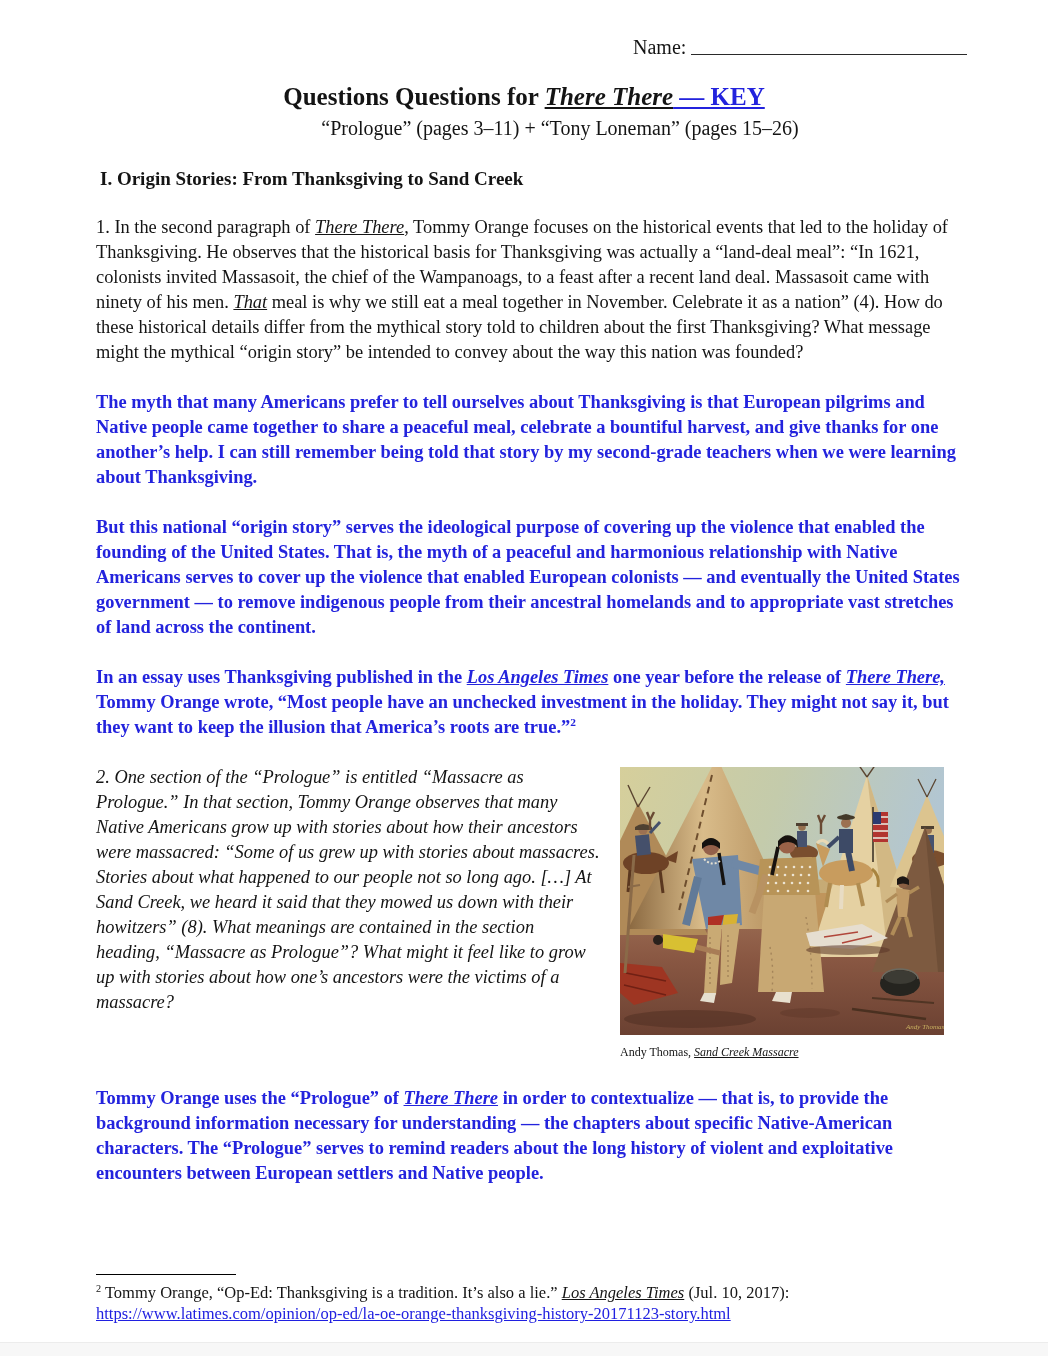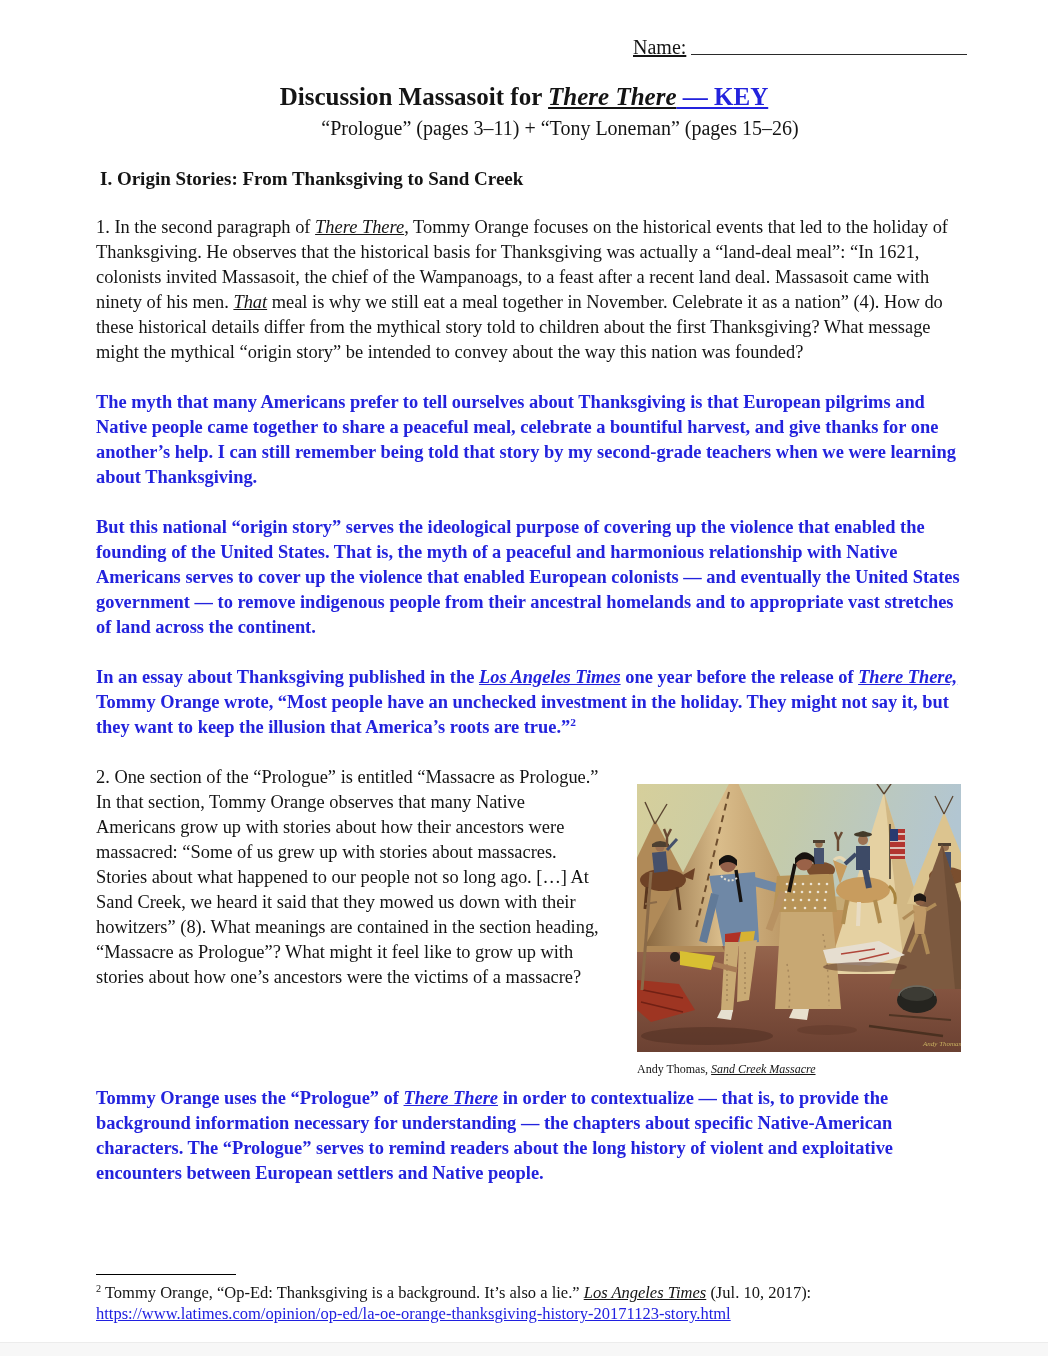--- a/index.html
+++ b/index.html
@@ -5,33 +5,33 @@
   html,body { margin:0; padding:0; background:#ffffff; }
   .page {
     position:relative; width:1048px; height:1356px; background:#ffffff;
     font-family:"Liberation Serif", serif; color:#141414; overflow:hidden;
   }
   .it  { font-style:italic;text-decoration:underline; }
   .blu { color:var(--answer-blue);text-decoration:underline; }
   sup  { font-size:0.62em; vertical-align:super; line-height:0; }
 
   .name-row { position:absolute; top:36px; left:633px; width:334px; display:flex; font-size:20px; }
-  .name-row .lbl { padding-right:5px; white-space:nowrap;text-decoration:underline; }
+  .name-row .lbl { padding-right:5px; white-space:nowrap; }
   .name-line { flex:1; border-bottom:1.6px solid #2a2a2a; margin-bottom:4px; }
 
   .title    { position:absolute; top:83px; left:0; width:100%; text-align:center; font-size:25px; font-weight:700; }
   .subtitle { position:absolute; top:117px; left:0; width:100%; text-align:center; font-size:20px;padding-left:36px; }
 
   .content { position:absolute; top:166px; left:96px; width:872px; font-size:18.4px; line-height:25px; }
   .heading { font-weight:700; font-size:19px; margin:0 0 24px 4px; }
   .content p { margin:0 0 25px 0; }
   p.blue { color:var(--answer-blue); font-weight:700; }
 
   .q2wrap { position:relative; margin:0 0 25px 0; min-height:296px; }
-  .q2text { width:506px; }
+  .q2text { width:506px;font-style:italic; }
   .figure { position:absolute; left:524px; top:2px; width:324px; }
   .figure svg { display:block; width:324px; height:268px; }
   .figcap { margin-top:5px; font-size:12px; }
 
   .footnote { position:absolute; top:1274px; left:96px; width:872px; font-size:16.5px; line-height:21px; }
   .fn-rule { width:140px; border-top:1.6px solid #000; margin-bottom:7px; }
   .fn-link { color:var(--link-blue); text-decoration:underline; word-break:break-all;text-align:center; }
 
   .page-edge { position:absolute; left:0; top:1342px; width:100%; height:14px;
                background:#f7f7f7; border-top:1px solid #ececec; }
@@ -39,36 +39,36 @@
 </head>
 <body>
 
 <div class="page">
 
   <div class="name-row">
     <span class="lbl">Name:</span>
     <span class="name-line"></span>
   </div>
 
-  <div class="title"><span>Discussion Massasoit for </span><span class="it">There There</span><span class="blu"> — KEY</span></div>
+  <div class="title"><span>Questions Questions for </span><span class="it">There There</span><span class="blu"> — KEY</span></div>
   <div class="subtitle">“Prologue” (pages 3–11) + “Tony Loneman” (pages 15–26)</div>
 
   <div class="content">
     <div class="heading">I. Origin Stories: From Thanksgiving to Sand Creek</div>
 
     <p><span>1. In the second paragraph of </span><span class="it">There There</span><span>, Tommy Orange focuses on the historical events that led to the holiday of Thanksgiving. He observes that the historical basis for Thanksgiving was actually a “land-deal meal”: “In 1621, colonists invited Massasoit, the chief of the Wampanoags, to a feast after a recent land deal. Massasoit came with ninety of his men. </span><span class="it">That</span><span> meal is why we still eat a meal together in November. Celebrate it as a nation” (4). How do these historical details differ from the mythical story told to children about the first Thanksgiving? What message might the mythical “origin story” be intended to convey about the way this nation was founded?</span></p>
 
     <p class="blue">The myth that many Americans prefer to tell ourselves about Thanksgiving is that European pilgrims and Native people came together to share a peaceful meal, celebrate a bountiful harvest, and give thanks for one another’s help. I can still remember being told that story by my second-grade teachers when we were learning about Thanksgiving.</p>
     <p class="blue">But this national “origin story” serves the ideological purpose of covering up the violence that enabled the founding of the United States. That is, the myth of a peaceful and harmonious relationship with Native Americans serves to cover up the violence that enabled European colonists — and eventually the United States government — to remove indigenous people from their ancestral homelands and to appropriate vast stretches of land across the continent.</p>
-    <p class="blue"><span>In an essay about Thanksgiving published in the </span><span class="it">Los Angeles Times</span><span> one year before the release of </span><span class="it">There There,</span><span> Tommy Orange wrote, “Most people have an unchecked investment in the holiday. They might not say it, but they want to keep the illusion that America’s roots are true.”</span><sup>2</sup></p>
+    <p class="blue"><span>In an essay uses Thanksgiving published in the </span><span class="it">Los Angeles Times</span><span> one year before the release of </span><span class="it">There There,</span><span> Tommy Orange wrote, “Most people have an unchecked investment in the holiday. They might not say it, but they want to keep the illusion that America’s roots are true.”</span><sup>2</sup></p>
 
     <div class="q2wrap">
       <p class="q2text" style="margin:0">2. One section of the “Prologue” is entitled “Massacre as Prologue.” In that section, Tommy Orange observes that many Native Americans grow up with stories about how their ancestors were massacred: “Some of us grew up with stories about massacres. Stories about what happened to our people not so long ago. […] At Sand Creek, we heard it said that they mowed us down with their howitzers” (8). What meanings are contained in the section heading, “Massacre as Prologue”? What might it feel like to grow up with stories about how one’s ancestors were the victims of a massacre?</p>
 
-      <figure class="figure" style="margin:17px">
+      <figure class="figure" style="margin:0">
         <svg viewBox="0 0 324 268" preserveAspectRatio="none">
           <defs>
             <linearGradient id="sky" x1="0" y1="0" x2="1" y2="0.15">
               <stop offset="0" stop-color="#d6cf9b"></stop>
                 <stop offset="0.5" stop-color="#c4cbab"></stop>
                 <stop offset="1" stop-color="#b2c6d2"></stop>
             </linearGradient>
             <linearGradient id="gnd" x1="0" y1="0" x2="0" y2="1">
               <stop offset="0" stop-color="#a3765a"></stop>
                 <stop offset="0.45" stop-color="#8a5843"></stop>
@@ -227,18 +227,18 @@
         </svg>
         <figcaption class="figcap"><span>Andy Thomas, </span><span class="it">Sand Creek Massacre</span></figcaption>
       </figure>
     </div>
 
     <p class="blue"><span>Tommy Orange uses the “Prologue” of </span><span class="it">There There</span><span> in order to contextualize — that is, to provide the background information necessary for understanding — the chapters about specific Native-American characters. The “Prologue” serves to remind readers about the long history of violent and exploitative encounters between European settlers and Native people.</span></p>
   </div>
 
   <div class="footnote">
     <div class="fn-rule"></div>
-    <div><sup>2</sup><span> Tommy Orange, “Op-Ed: Thanksgiving is a background. It’s also a lie.” </span><span class="it">Los Angeles Times</span><span> (Jul. 10, 2017):</span></div>
+    <div><sup>2</sup><span> Tommy Orange, “Op-Ed: Thanksgiving is a tradition. It’s also a lie.” </span><span class="it">Los Angeles Times</span><span> (Jul. 10, 2017):</span></div>
     <a class="fn-link" href="#">https://www.latimes.com/opinion/op-ed/la-oe-orange-thanksgiving-history-20171123-story.html</a>
   </div>
 
   <div class="page-edge"></div>
 </div>
 
 </body></html>

